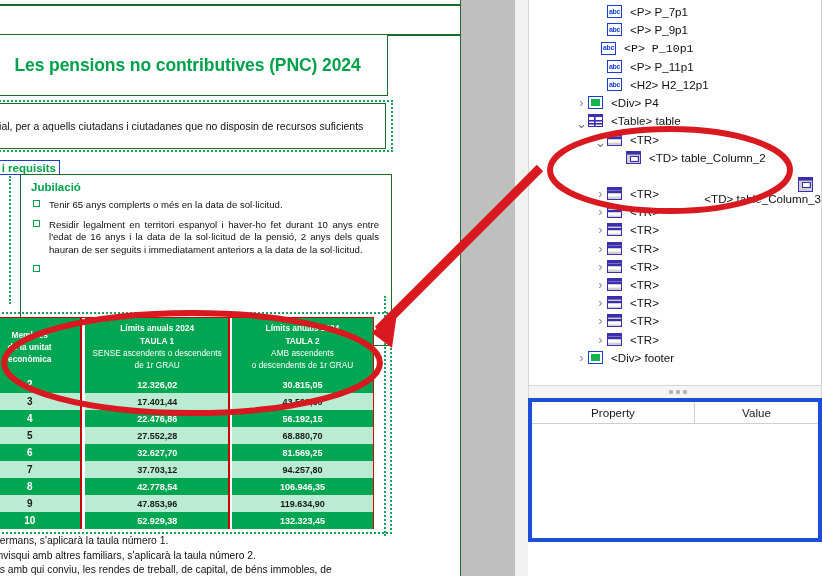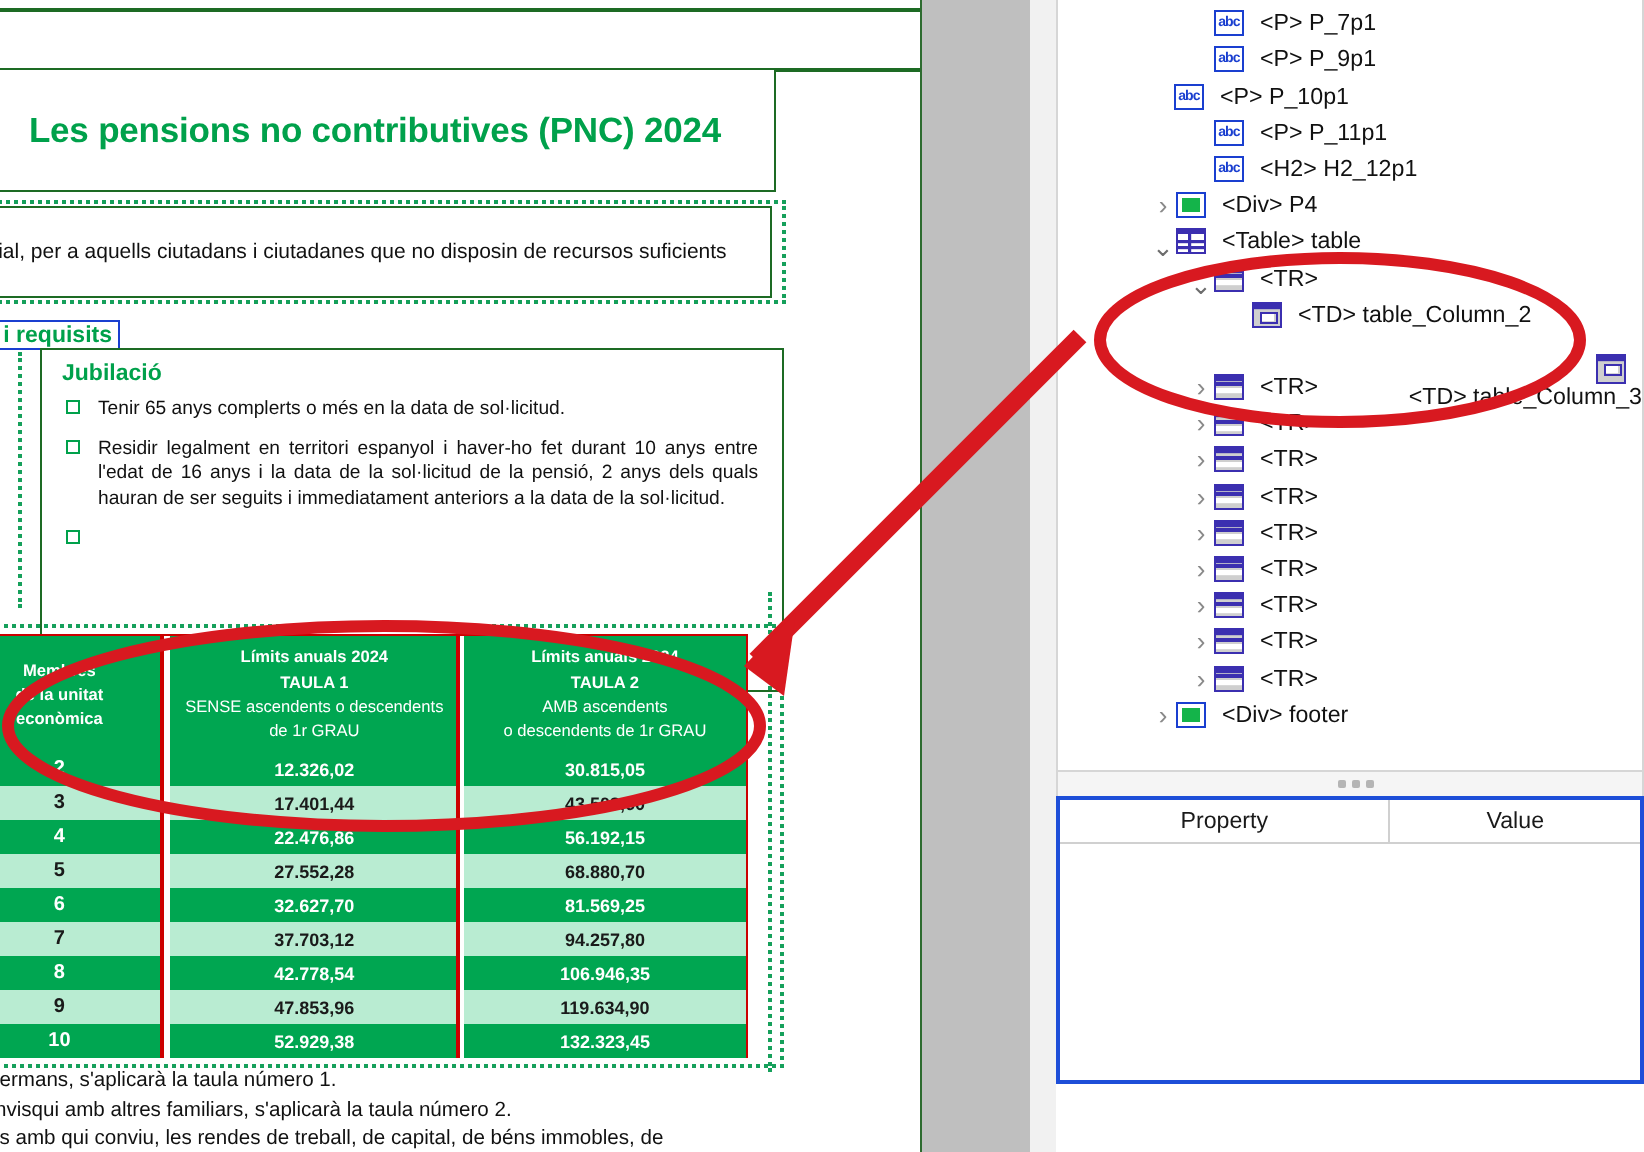--- a/index.html
+++ b/index.html
@@ -217,21 +217,21 @@
   #prop-splitter {
     position: absolute; left: 528px; top: 386px; width: 294px; height: 12px;
     background: #f5f5f5; border-left: 1px solid #d6d6d6; border-right: 1px solid #d6d6d6;
   }
   .hgrip {
     position: absolute; top: 390px; width: 4px; height: 4px;
     background: #b5b5b5; border-radius: 1px;
   }
   #prop-grid {
     position: absolute; left: 528px; top: 398px; width: 294px; height: 144px;
-    background: #ffffff; border: 2px solid #1d4ed8;
+    background: #ffffff; border: 4px solid #1d4ed8;
   }
   .prop-head {
     display: flex; height: 22px; border-bottom: 1px solid #d0d0d0;
     background: #ffffff;
   }
   .prop-head > div {
     display: flex; align-items: center; justify-content: center;
     font-size: 11.6px; color: #1a1a1a;
   }
   .prop-col-1 { width: 57%; border-right: 1px solid #d0d0d0; }
@@ -382,21 +382,21 @@
         <div class="node" style="padding-left: 65px;">
           <span class="twisty"></span>
           <span class="ico ico-abc">abc</span>
           <span>&lt;P&gt; P_7p1</span>
         </div>
         <div class="node" style="padding-left: 65px;">
           <span class="twisty"></span>
           <span class="ico ico-abc">abc</span>
           <span>&lt;P&gt; P_9p1</span>
         </div>
-        <div class="node" style="padding-left: 45px;">
+        <div class="node" style="padding-left: 59px; font-family: Liberation Mono, monospace;">
           <span class="twisty"></span>
           <span class="ico ico-abc">abc</span>
           <span>&lt;P&gt; P_10p1</span>
         </div>
         <div class="node" style="padding-left: 65px;">
           <span class="twisty"></span>
           <span class="ico ico-abc">abc</span>
           <span>&lt;P&gt; P_11p1</span>
         </div>
         <div class="node" style="padding-left: 65px;">

